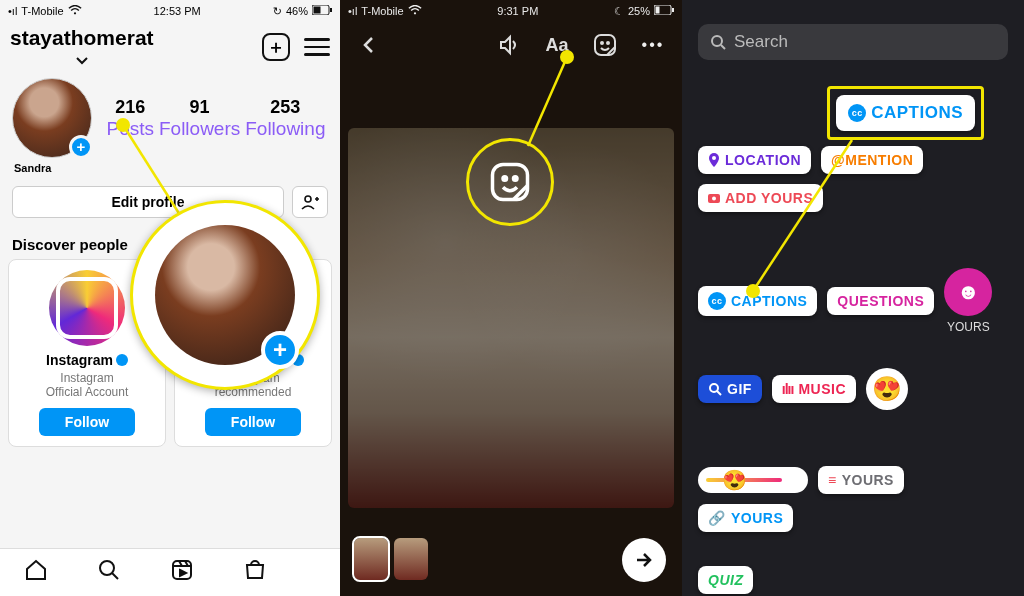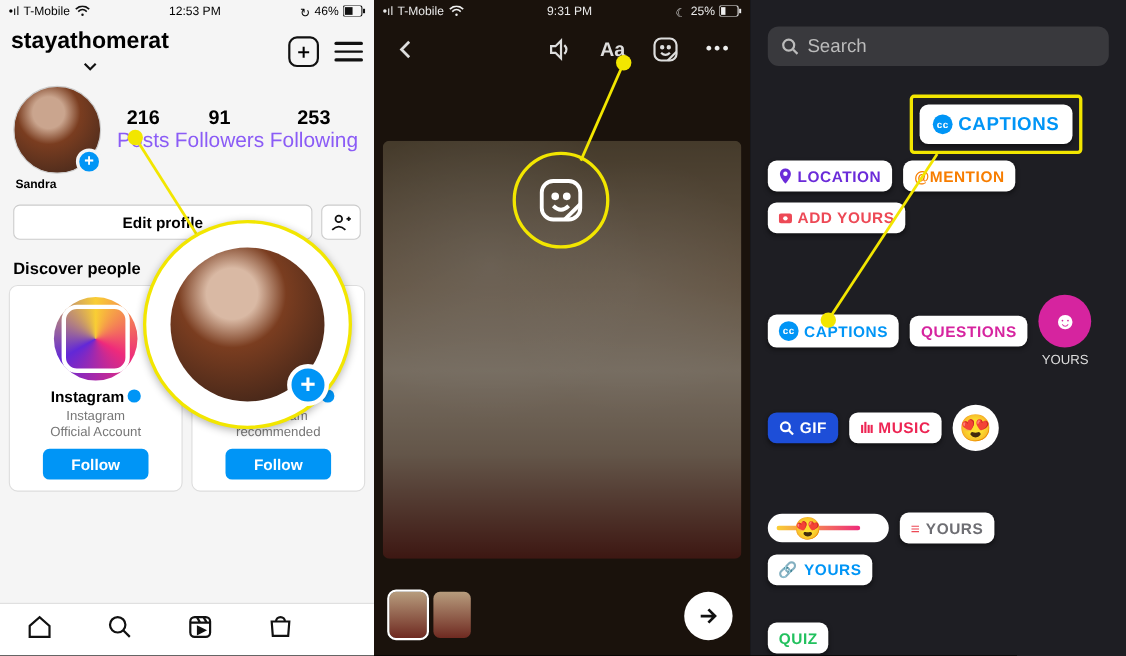--- a/index.html
+++ b/index.html
@@ -63,21 +63,21 @@
   .ydot{position:absolute;width:14px;height:14px;border-radius:50%;background:#f2e600;}
   svg.annot{position:absolute;top:0;left:0;pointer-events:none;}
   
   .p3{flex:1;background:#1e1e23;color:#eee;padding-top:10px;}
   .search{margin:14px 16px;height:36px;border-radius:10px;background:rgba(255,255,255,.12);display:flex;align-items:center;gap:8px;padding:0 12px;color:#bbb;font-size:17px;}
   .stickrow{display:flex;gap:10px;padding:6px 16px;align-items:center;flex-wrap:wrap;}
   .chip{background:#fff;border-radius:8px;padding:6px 10px;font-size:14px;font-weight:800;letter-spacing:.5px;display:flex;align-items:center;gap:5px;box-shadow:0 2px 4px rgba(0,0,0,.4);}
   .loc{color:#6b2bd9;} .men{color:#f77d00;} .addy{color:#ed4956;}
   .cap{color:#0095f6;} .ques{color:#d6249f;}
   .gif{background:#1d4ed8;color:#fff;} .music{color:#ed2553;}
-  .poll{color:#6e6e73;} .link{color:#0095f6;} .quiz{color:#22c15e;}
+  .poll{color:#6e6e73;} .link{color:#0095f6;} .quiz{color:#22c15e;font-style:italic;}
   .avchip{display:flex;flex-direction:column;align-items:center;color:#ddd;font-size:12px;gap:4px;}
   .avchip .circ{width:48px;height:48px;border-radius:50%;background:#d6249f;display:flex;align-items:center;justify-content:center;color:#fff;font-size:22px;}
   .emoji{width:42px;height:42px;border-radius:50%;background:#fff;display:flex;align-items:center;justify-content:center;font-size:24px;}
   .slider{background:#fff;border-radius:14px;width:110px;height:26px;position:relative;}
   .slider::before{content:"";position:absolute;left:8px;top:11px;right:26px;height:4px;background:linear-gradient(90deg,#f9ce34,#ee2a7b);border-radius:3px;}
   .slider .knob{position:absolute;left:24px;top:1px;font-size:20px;}
   .captHL{position:absolute;right:40px;top:86px;border:3px solid #f2e600;padding:6px;border-radius:4px;}
   .captHL .chip{font-size:17px;padding:8px 12px;}
   .cc{display:inline-block;width:18px;height:18px;border-radius:50%;background:#0095f6;color:#fff;font-size:9px;line-height:18px;text-align:center;font-weight:700;}
   .spacer{height:22px;}

